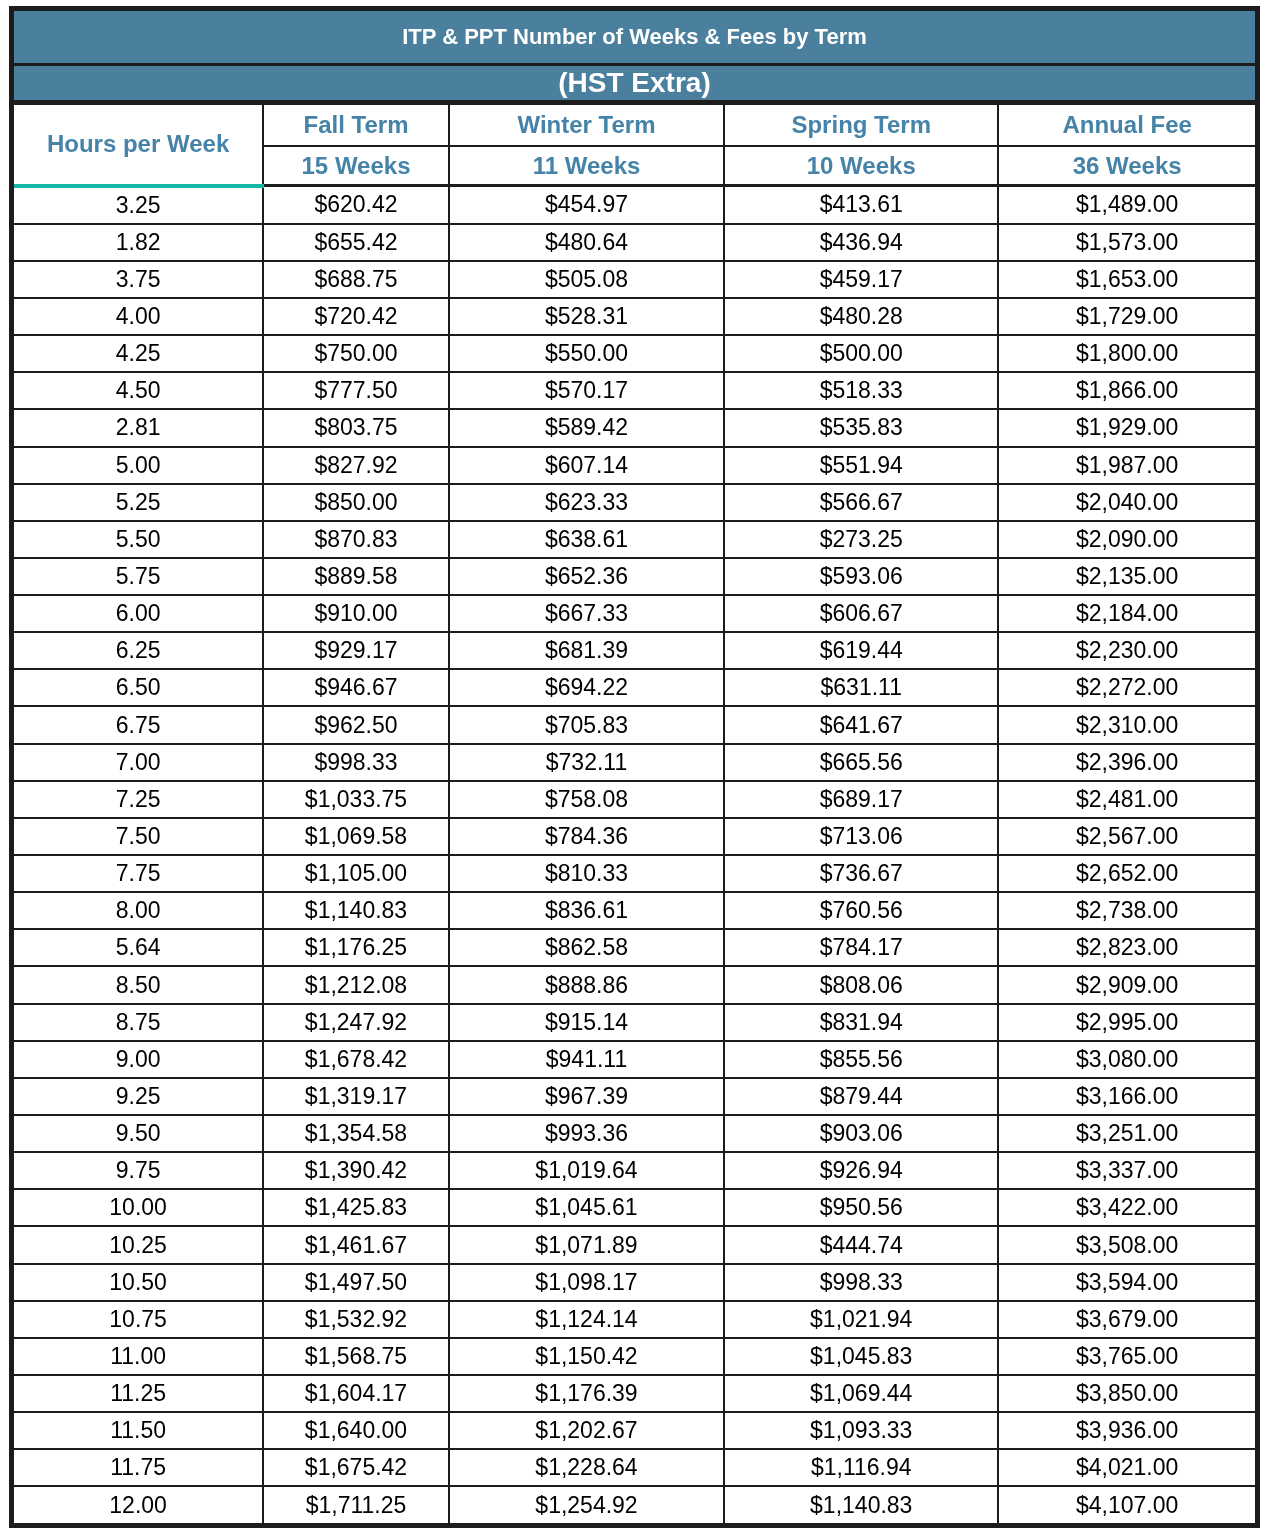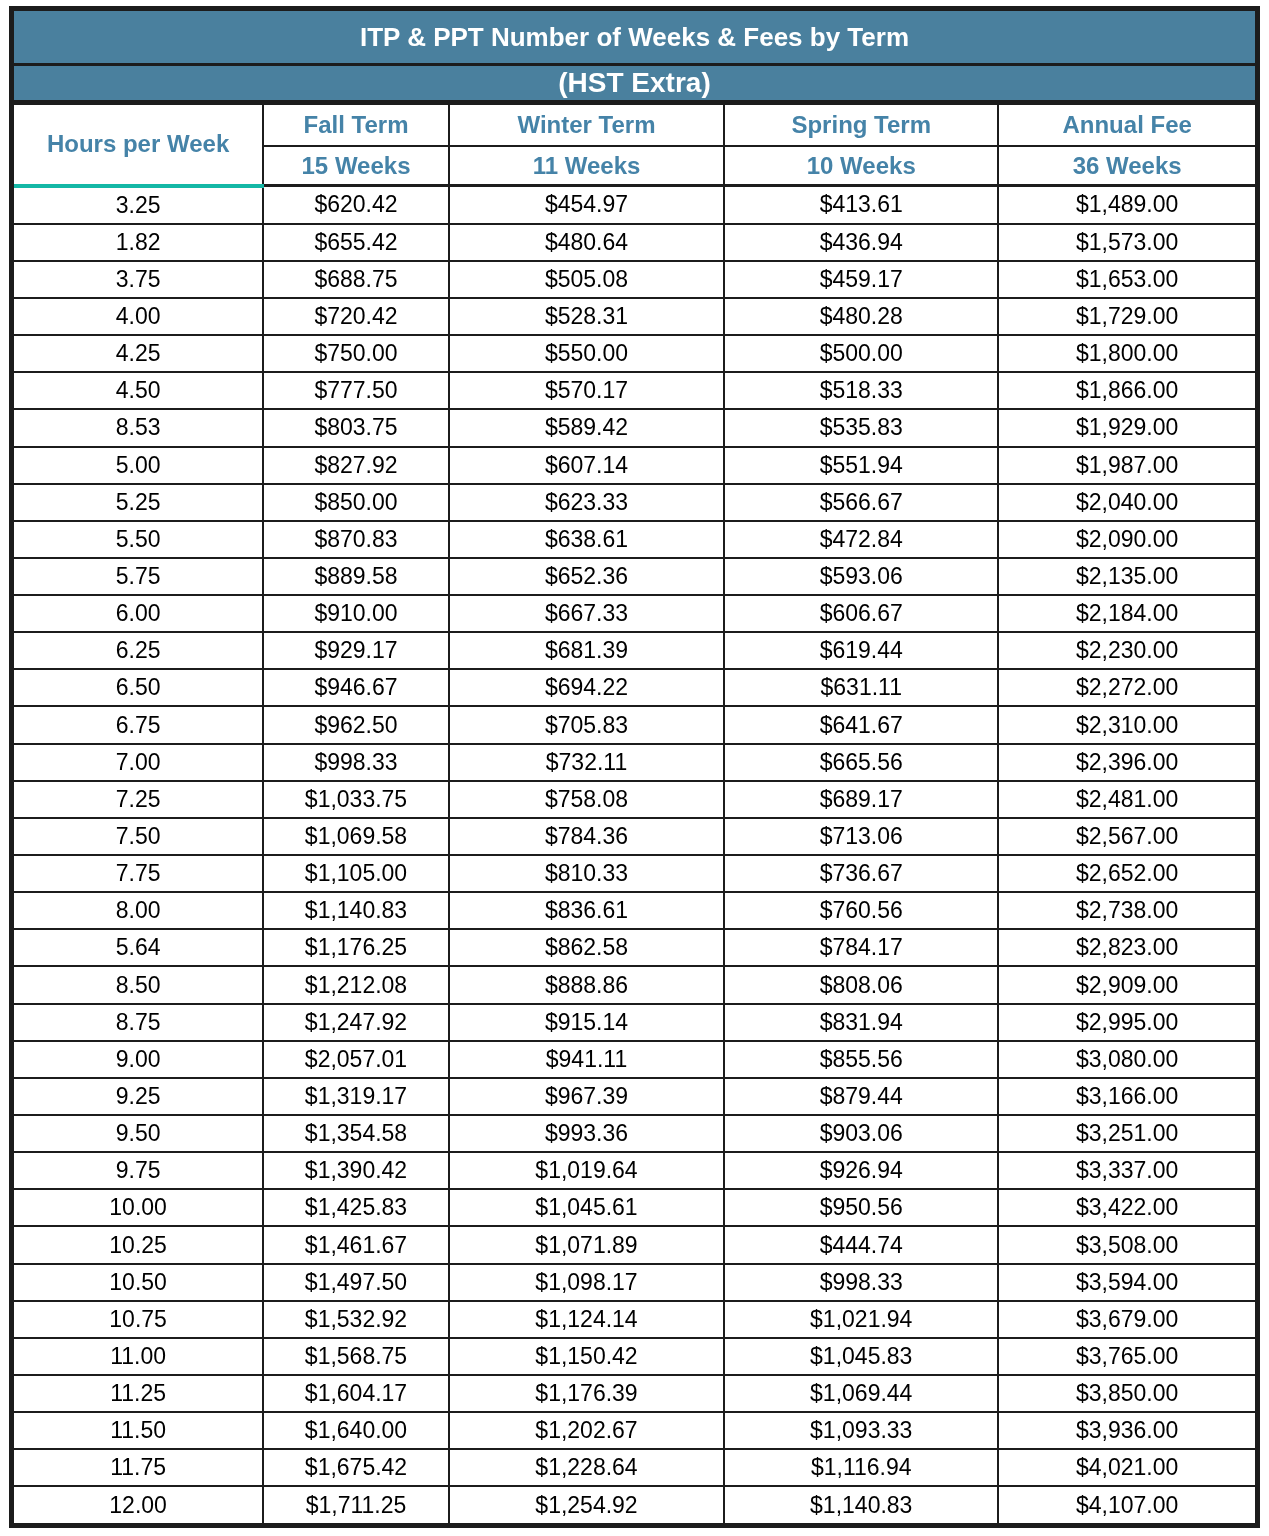--- a/index.html
+++ b/index.html
@@ -28,21 +28,21 @@
     text-align: center;
     vertical-align: middle;
     padding: 0;
   }
   .banner {
     background: #4a809e;
     color: #ffffff;
     font-weight: bold;
   }
   .banner.title {
-    font-size: 26px;
+    font-size: 22px;
     height: 52px;
     border-bottom-width: 3px;
   }
   .banner.subtitle {
     font-size: 28px;
     height: 34px;
     border-bottom: 5px solid #1c1c1c;
   }
   .colhead {
     color: #4583a8;
@@ -144,21 +144,21 @@
           <td>$1,800.00</td>
         </tr>
         <tr>
           <td>4.50</td>
           <td>$777.50</td>
           <td>$570.17</td>
           <td>$518.33</td>
           <td>$1,866.00</td>
         </tr>
         <tr>
-          <td>8.53</td>
+          <td>2.81</td>
           <td>$803.75</td>
           <td>$589.42</td>
           <td>$535.83</td>
           <td>$1,929.00</td>
         </tr>
         <tr>
           <td>5.00</td>
           <td>$827.92</td>
           <td>$607.14</td>
           <td>$551.94</td>
@@ -168,21 +168,21 @@
           <td>5.25</td>
           <td>$850.00</td>
           <td>$623.33</td>
           <td>$566.67</td>
           <td>$2,040.00</td>
         </tr>
         <tr>
           <td>5.50</td>
           <td>$870.83</td>
           <td>$638.61</td>
-          <td>$472.84</td>
+          <td>$273.25</td>
           <td>$2,090.00</td>
         </tr>
         <tr>
           <td>5.75</td>
           <td>$889.58</td>
           <td>$652.36</td>
           <td>$593.06</td>
           <td>$2,135.00</td>
         </tr>
         <tr>
@@ -264,21 +264,21 @@
         </tr>
         <tr>
           <td>8.75</td>
           <td>$1,247.92</td>
           <td>$915.14</td>
           <td>$831.94</td>
           <td>$2,995.00</td>
         </tr>
         <tr>
           <td>9.00</td>
-          <td>$2,057.01</td>
+          <td>$1,678.42</td>
           <td>$941.11</td>
           <td>$855.56</td>
           <td>$3,080.00</td>
         </tr>
         <tr>
           <td>9.25</td>
           <td>$1,319.17</td>
           <td>$967.39</td>
           <td>$879.44</td>
           <td>$3,166.00</td>

